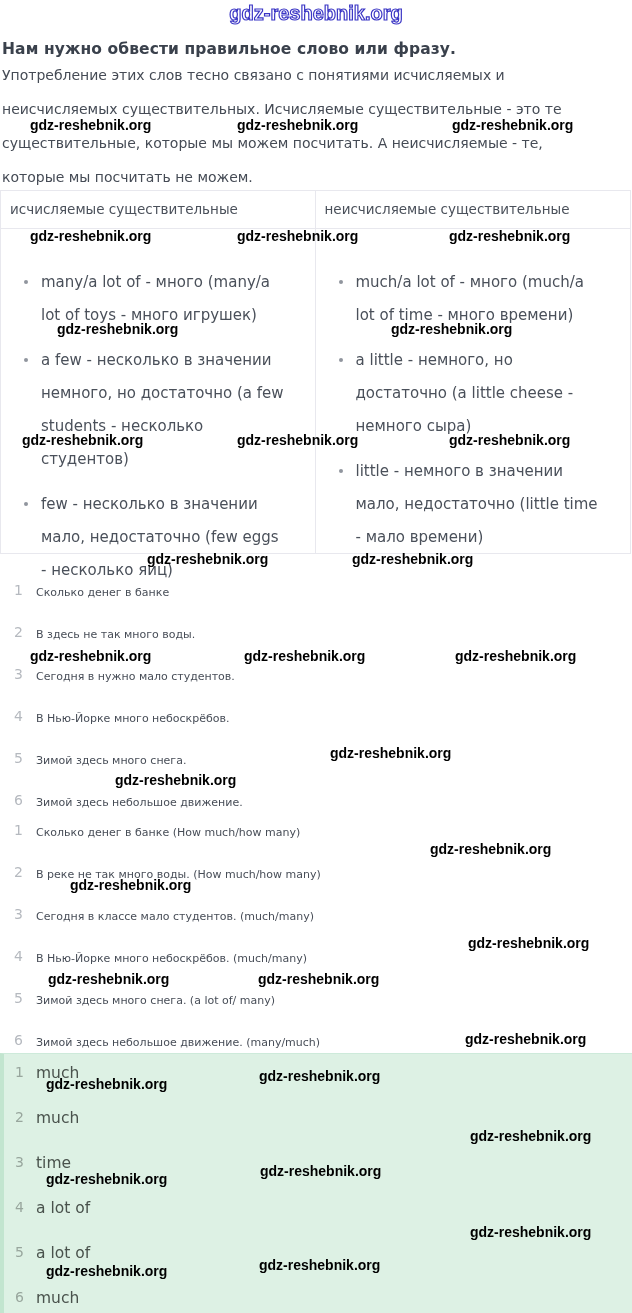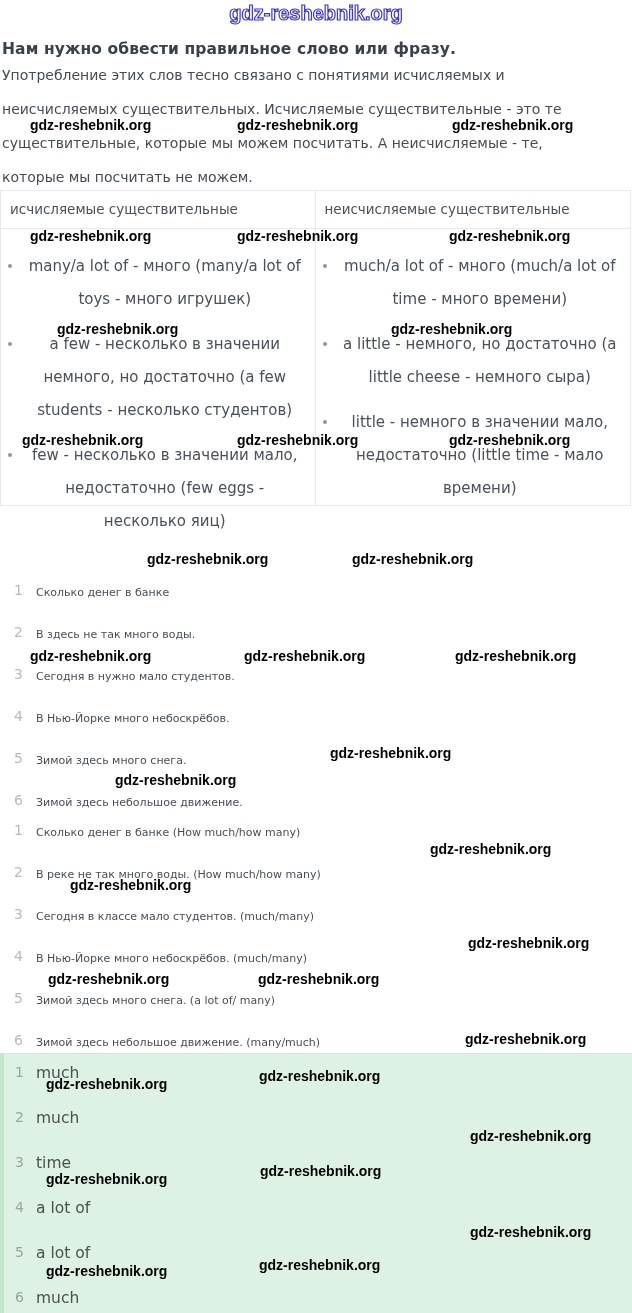--- a/index.html
+++ b/index.html
@@ -9,30 +9,30 @@
   }
   
   .heading {
     position:absolute; top:32px; left:2px; font-size:15.5px; font-weight:bold;
     color:#3a414c; letter-spacing:0.1px; white-space:nowrap;margin-top:8px;
   }
   .paragraph { position:absolute; top:58px; left:2px; width:628px; }
   .pline { font-size:14px; line-height:34px; color:#454b55; white-space:nowrap; }
   
   .gtable {
-    position:absolute; top:190px; left:0; width:631px; height:316px;
+    position:absolute; top:190px; left:0; width:631px; height:364px;
     display:flex; box-sizing:border-box; border:1px solid #e8e8ee; background:#fff;
   }
   .gcol { width:50%; box-sizing:border-box; }
   .gcol.left { border-right:1px solid #e8e8ee; }
   .gheader {
     height:37px; line-height:37px; padding-left:9px; font-size:13.5px;
     color:#4a505a; border-bottom:1px solid #e8e8ee; white-space:nowrap;
   }
-  .gcol ul { margin:0; padding:21px 10px 0 6px; list-style:none;text-align:center; }
+  .gcol ul { margin:16px; padding:21px 10px 0 6px; list-style:none; }
   .gcol li {
     position:relative; padding-left:18px; font-size:15px; line-height:33px;
     margin-bottom:12px; color:#4a505a;
   }
   .gcol li::before {
     content:""; position:absolute; left:1px; top:14px; width:4px; height:4px;
     border-radius:50%; background:#90959e;
   }
   
   .slist { position:absolute; left:0; width:632px; margin:0; padding:0; list-style:none; }

